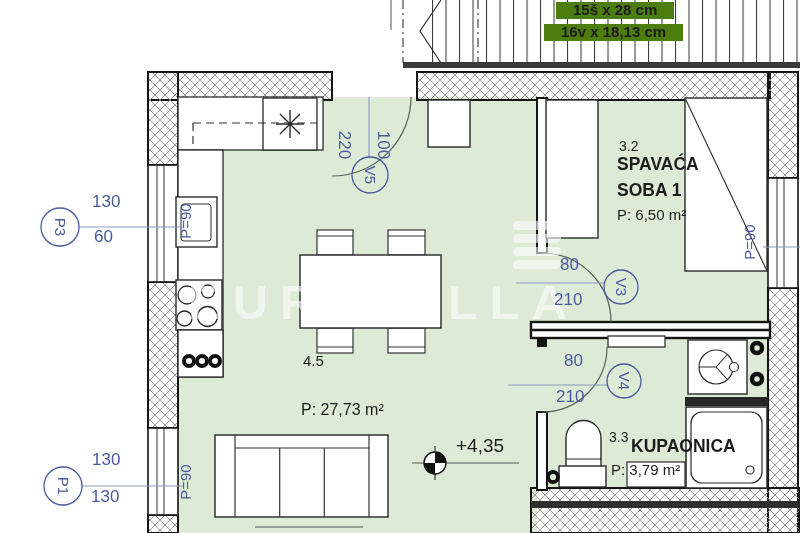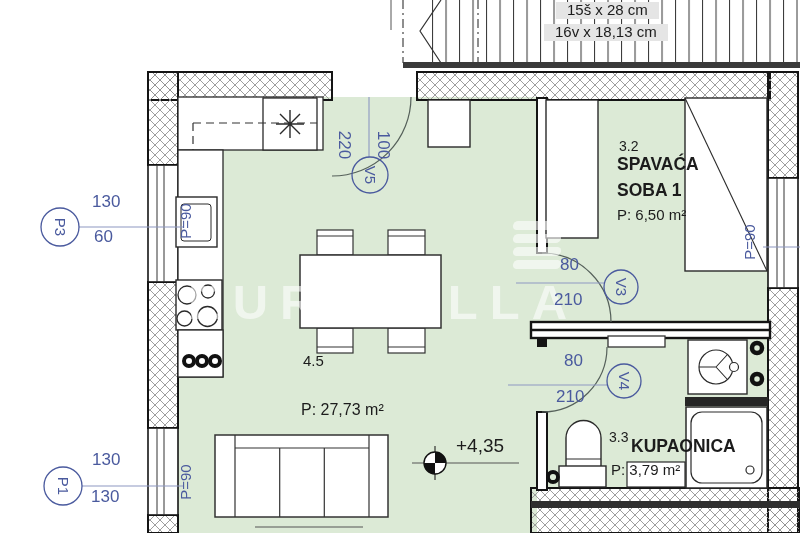--- a/index.html
+++ b/index.html
@@ -5,21 +5,21 @@
   html,body{margin:0;padding:0;background:#fff;}
   #plan{position:relative;width:800px;height:533px;background:#fff;overflow:hidden;
         font-family:"Liberation Sans",sans-serif;}
   #plan svg{position:absolute;left:0;top:0;z-index:1;}
   .t{position:absolute;z-index:10;color:#1c1c1c;white-space:nowrap;line-height:1.1;}
   .blue{color:#4a5a9e;}
   .bold{font-weight:bold;}
   .rot{width:60px;height:20px;text-align:center;line-height:20px;}
   .r90{transform:rotate(90deg);}
   .rm90{transform:rotate(-90deg);}
-  .whitebg{background:#e5e5e5;padding:0 11px;}
+  .whitebg{background:#4d7c0f;padding:0 17px;font-weight:bold;}
   .wm{position:absolute;z-index:5;top:221px;left:188px;display:flex;align-items:flex-end;flex-direction:column;}
   .wm-logo{position:relative;width:52px;height:54px;margin-right:14px;}
   .wm-logo div{position:absolute;left:0;height:9px;background:rgba(255,255,255,.58);
                border-radius:5px;transform:skewX(-10deg);}
   .wm-text{font-size:49px;font-weight:bold;letter-spacing:12px;
            color:rgba(255,255,255,.58);line-height:54px;}
 </style>
 </head>
 <body>
 

